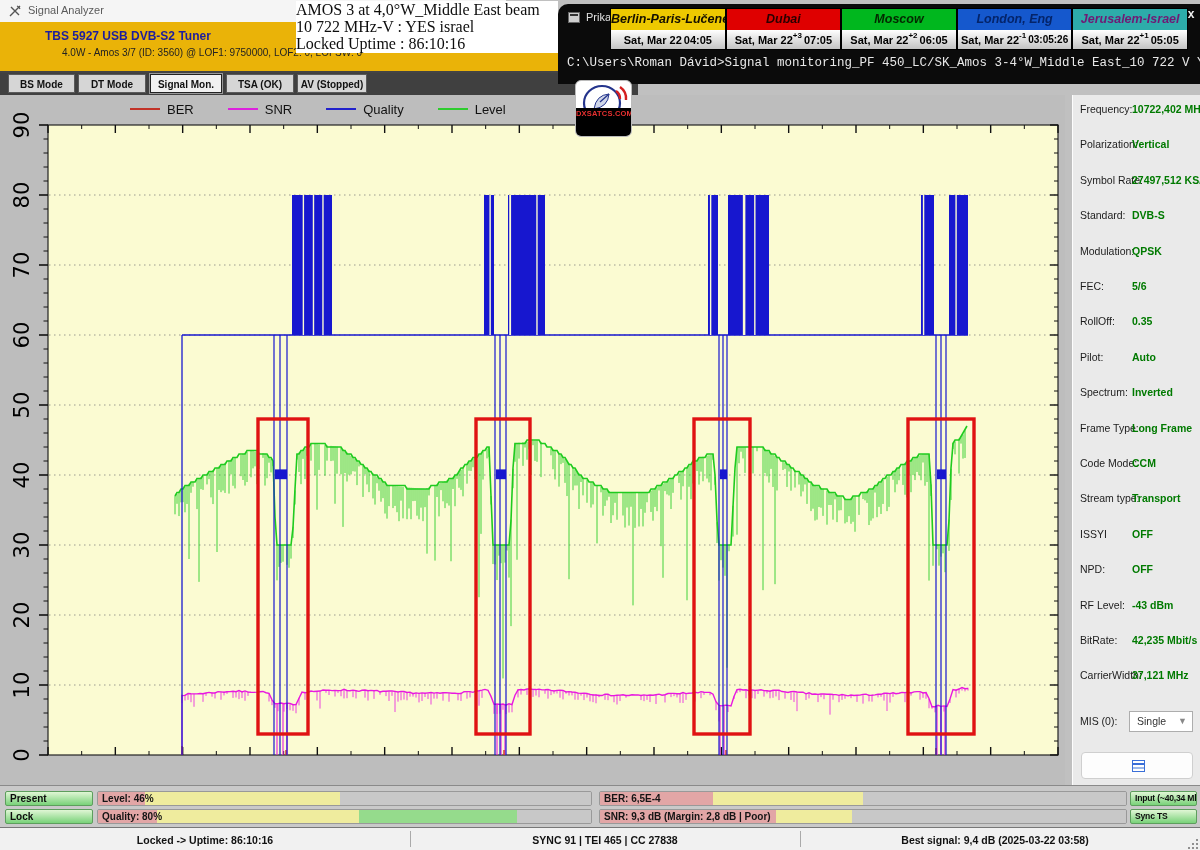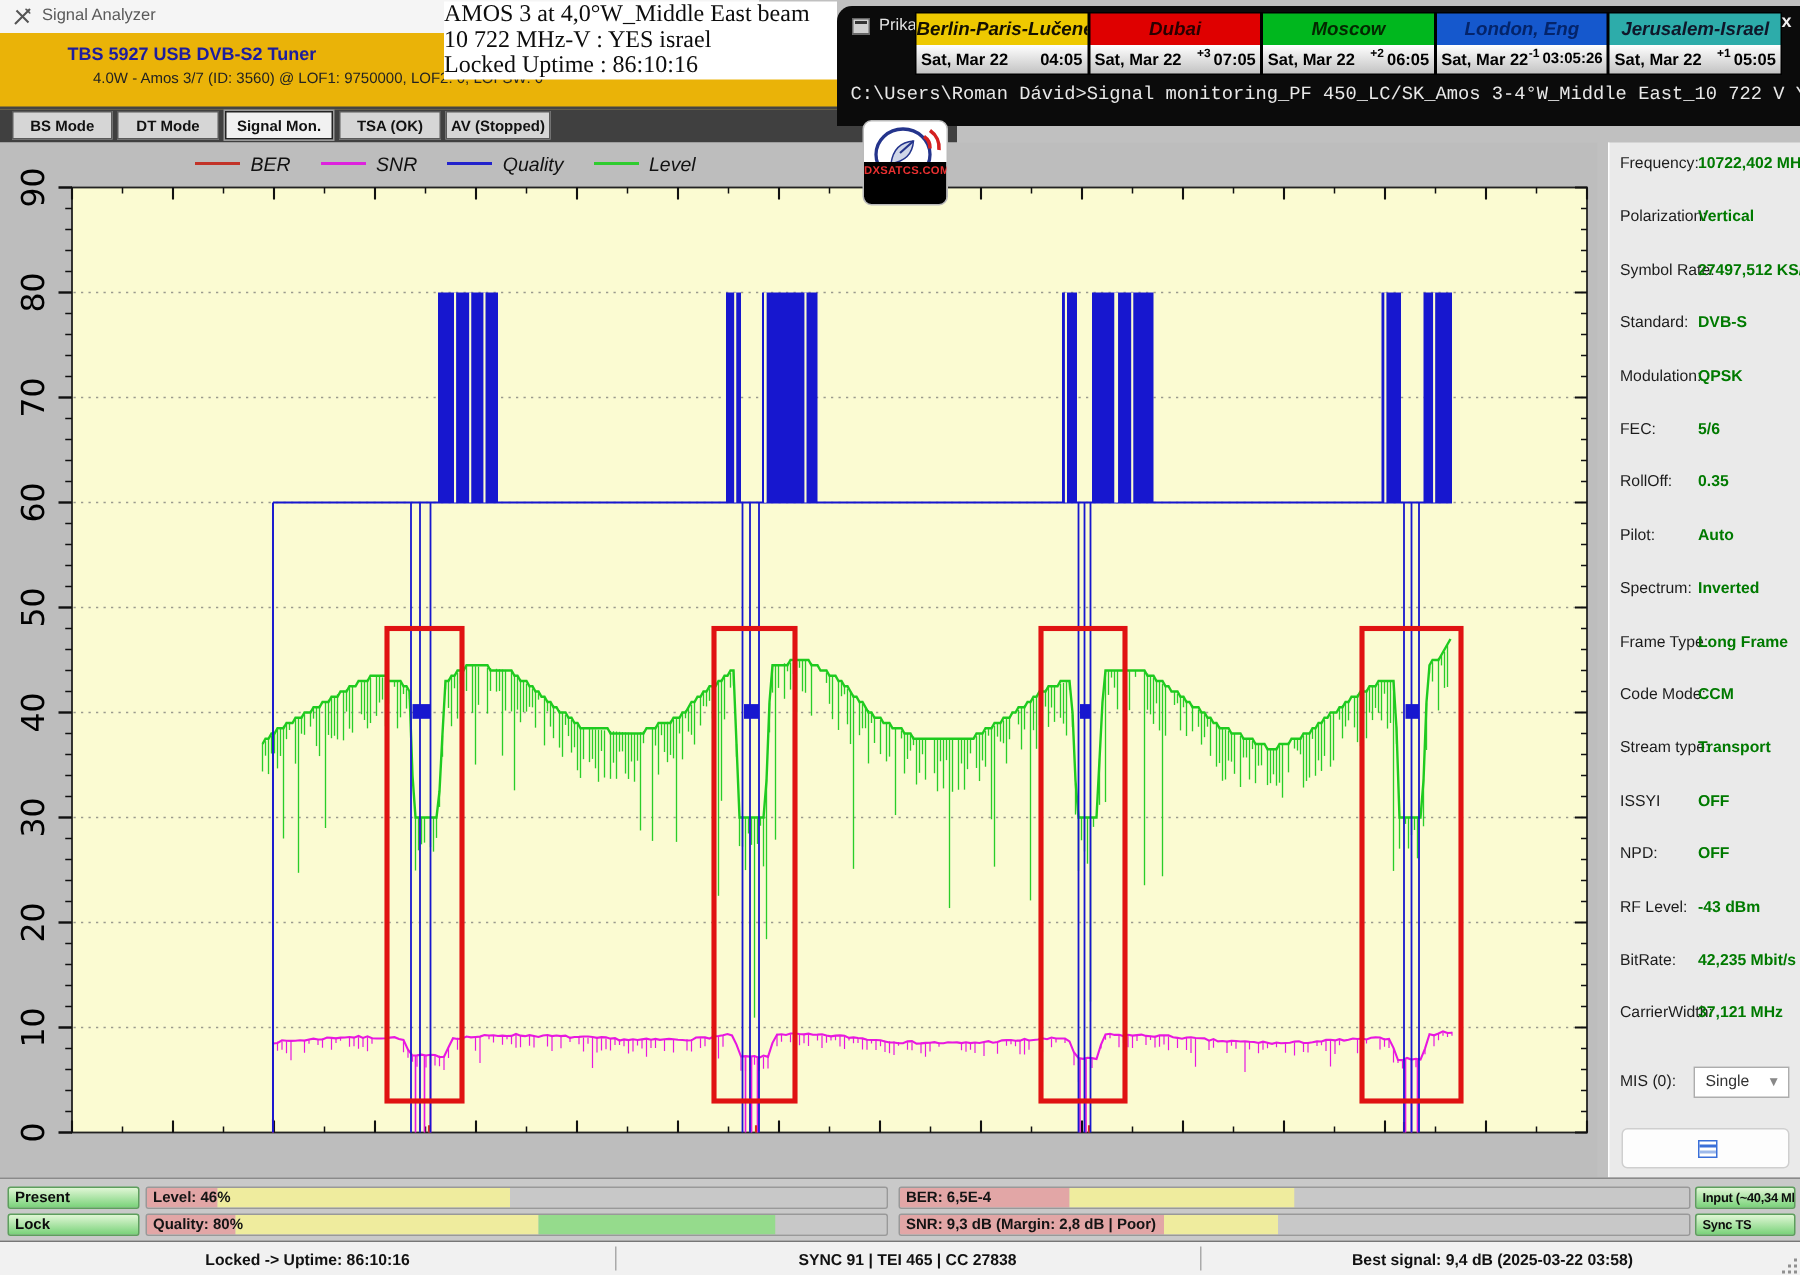--- a/index.html
+++ b/index.html
@@ -29,32 +29,32 @@
             font-size:12.5px;color:#e8e8e8;white-space:nowrap;}
   .term-close{position:absolute;left:1183px;top:6px;width:16px;height:16px;color:#f0f0f0;font-size:12px;
             font-weight:bold;text-align:center;line-height:16px;z-index:7;cursor:default;}
   
   .clock{position:absolute;left:610px;top:8px;width:578px;height:42px;display:flex;gap:2px;background:#000;
          padding:1px;box-sizing:border-box;z-index:6;}
   .clock .panel{flex:1 1 0;display:flex;flex-direction:column;min-width:0;}
   .clock .c-head{height:21px;font-size:12.5px;font-weight:bold;font-style:italic;text-align:center;
          line-height:21px;white-space:nowrap;overflow:hidden;}
   .clock .c-time{height:19px;background:linear-gradient(#ffffff,#c3c3c3);color:#000;font-size:11px;
-         font-weight:bold;display:flex;align-items:center;padding:0 3px;white-space:nowrap;}
+         font-weight:bold;display:flex;align-items:center;padding:0 18px;white-space:nowrap;justify-content:center;}
   .clock .c-date{flex:1 1 auto;text-align:left;}
   .clock .c-off{font-size:8px;position:relative;top:-4px;margin-right:2px;}
   .clock .c-clk{text-align:right;}
   
   .logo{position:absolute;left:575px;top:80px;width:57px;height:57px;background:#fff;border:1px solid #bbb;
         border-radius:6px;z-index:8;box-sizing:border-box;overflow:hidden;}
   .logo .l-band{position:absolute;left:0;bottom:0;width:100%;height:28px;background:#000000;
         color:#e83030;font-size:7.5px;font-weight:bold;text-align:center;line-height:12px;letter-spacing:.2px;}
   
   .chart-panel{position:absolute;left:0;top:95px;width:1065px;height:690px;background:#bdbdbd;}
-  .legend{position:absolute;left:130px;top:4px;height:20px;display:flex;gap:20px;align-items:center;font-style:italic;}
+  .legend{position:absolute;left:130px;top:4px;height:20px;display:flex;gap:34px;align-items:center;}
   .legend .item{display:flex;align-items:center;gap:7px;font-size:13px;color:#111;}
   .legend .swatch{width:30px;height:0;border-top:2px solid;}
   #chart-svg{position:absolute;left:0;top:0;}
   
   .sidebar{position:absolute;left:1072px;top:95px;width:128px;height:690px;background:#eaeaea;
            border-left:1px solid #fdfdfd;box-sizing:border-box;}
   .side-row{position:absolute;left:0;width:100%;height:14px;}
   .side-label{position:absolute;left:7px;top:0;font-size:10.5px;color:#1c1c1c;}
   .side-value{position:absolute;left:59px;top:0;font-size:10.5px;font-weight:bold;color:#007a00;white-space:nowrap;}
   .mis-select{position:absolute;left:56px;top:-4px;width:64px;height:21px;background:#fff;
@@ -150,21 +150,21 @@
       </div>
       <div class="panel">
         <div class="c-head" style="background: rgb(21, 88, 205); color: rgb(4, 36, 106);">London, Eng</div>
         <div class="c-time">
           <span class="c-date">Sat, Mar 22</span>
           <span class="c-off">-1</span>
           <span class="c-clk" style="font-size: 10px;">03:05:26</span>
         </div>
       </div>
       <div class="panel">
-        <div class="c-head" style="background: rgb(45, 172, 170); color: #0f172a;">Jerusalem-Israel</div>
+        <div class="c-head" style="background: rgb(45, 172, 170); color: #701a75;">Jerusalem-Israel</div>
         <div class="c-time">
           <span class="c-date">Sat, Mar 22</span>
           <span class="c-off">+1</span>
           <span class="c-clk">05:05</span>
         </div>
       </div>
     </div>
 
   <div class="logo">
     <svg width="55" height="43" viewBox="0 0 55 43">

